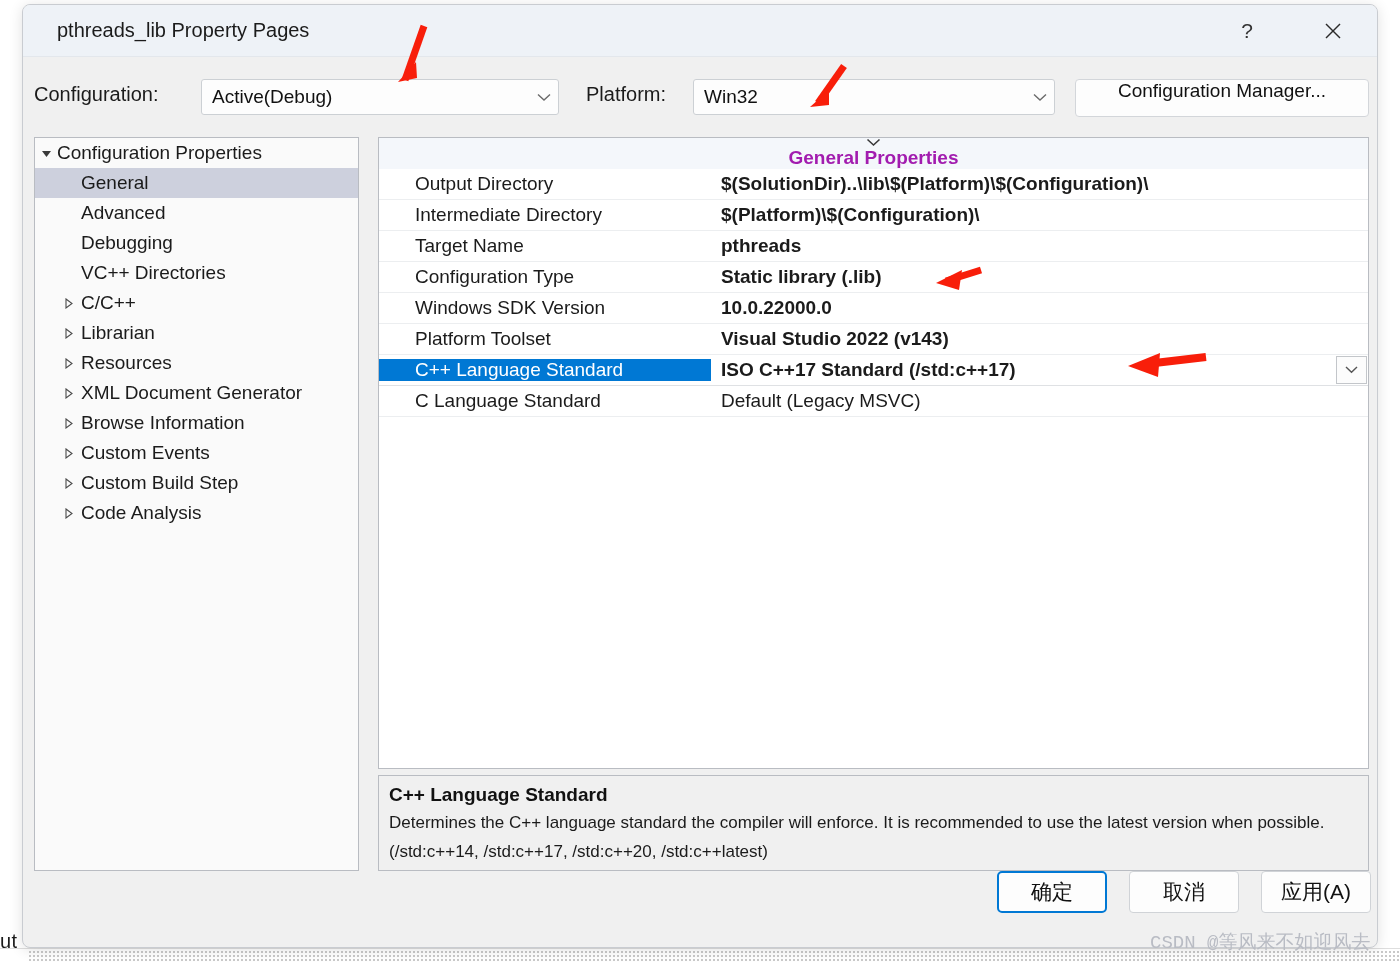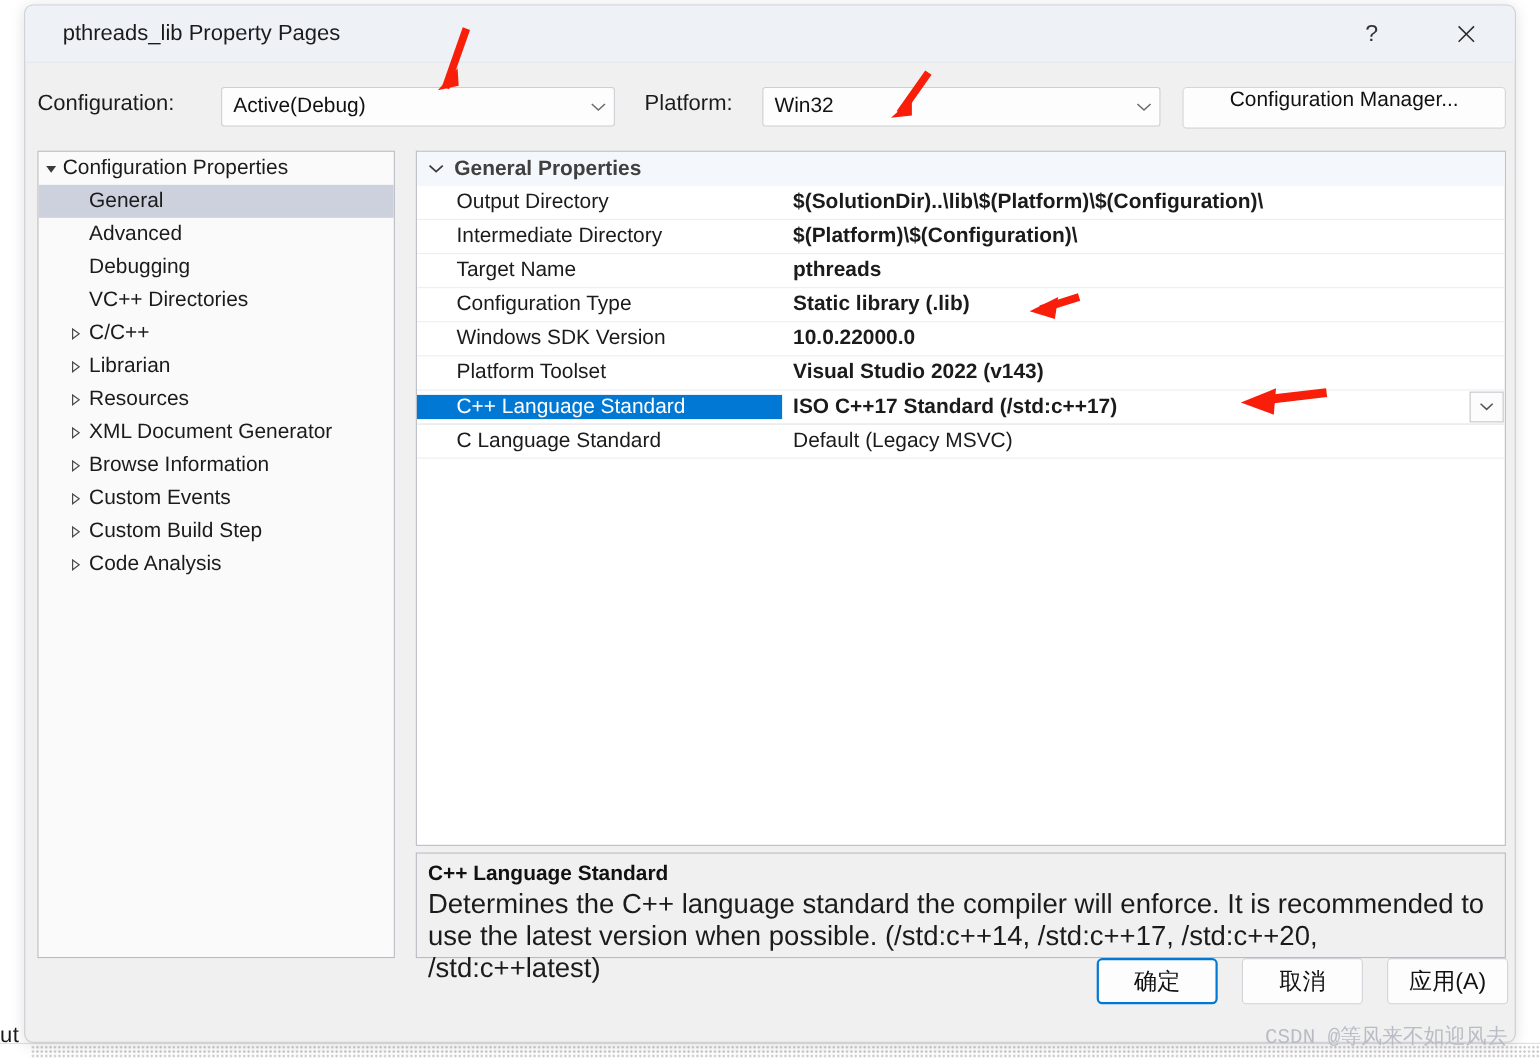--- a/index.html
+++ b/index.html
@@ -210,22 +210,23 @@
     box-sizing: border-box;
     overflow: hidden;
   }
   #prop-group-header {
     height: 31px;
     background: #f4f7fb;
     display: flex;
     align-items: center;
     font-size: 19px;
     font-weight: bold;
-    color: #404040;
-    cursor: default;
+    color: #a21caf;
+    cursor: default;
+    flex-direction: column;
   }
   #prop-group-header .chev {
     width: 34px;
     display: flex;
     align-items: center;
     justify-content: center;
     color: #3a3a3a;
   }
   .prop-row {
     height: 30px;
@@ -286,21 +287,21 @@
     box-sizing: border-box;
     padding: 8px 12px 0 10px;
   }
   #desc-title {
     font-size: 19px;
     font-weight: bold;
     color: #111;
     margin-bottom: 2px;
   }
   #desc-body {
-    font-size: 25px;
+    font-size: 17px;
     color: #1b1b1b;
     line-height: 29px;
   }
 
   
   .dlg-button {
     position: absolute;
     height: 42px;
     background: #fdfdfd;
     border: 1px solid #d0d3d7;

